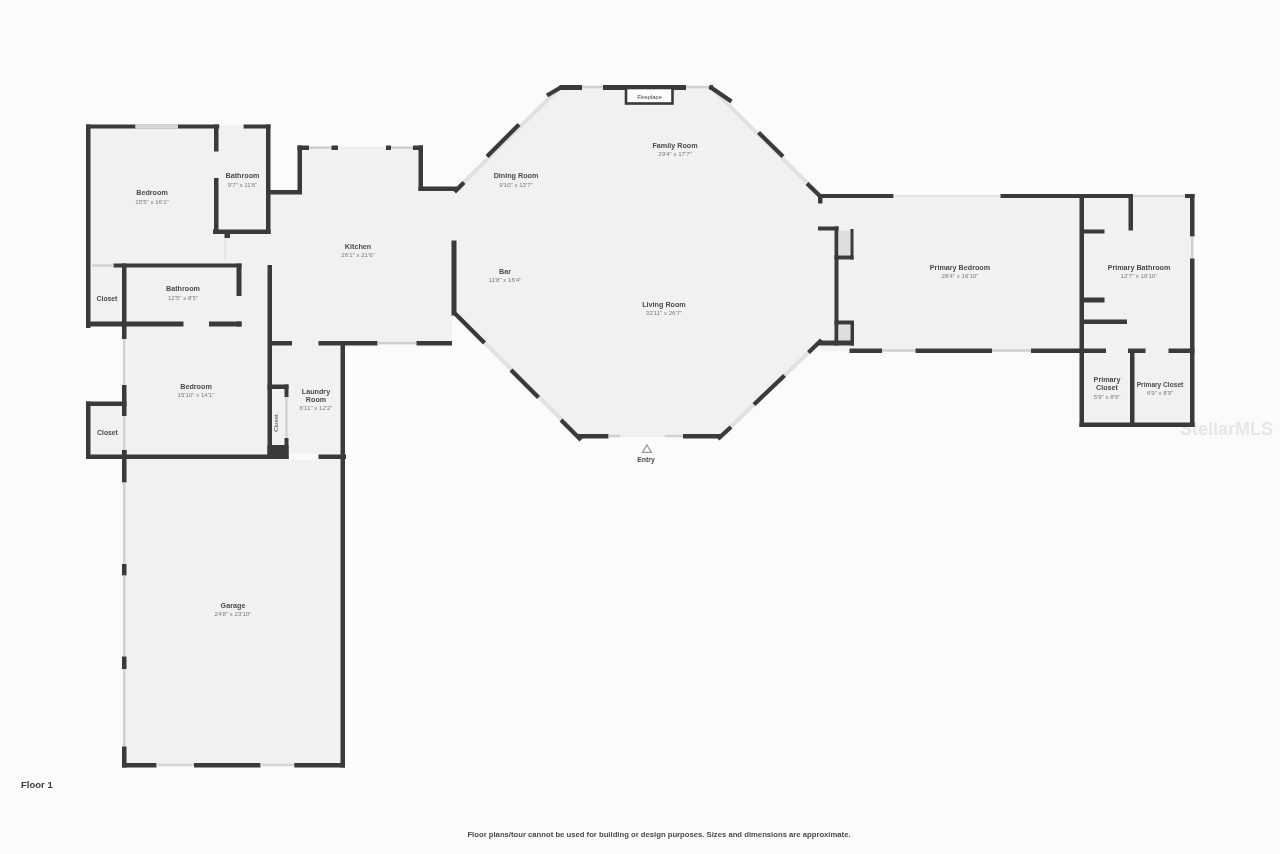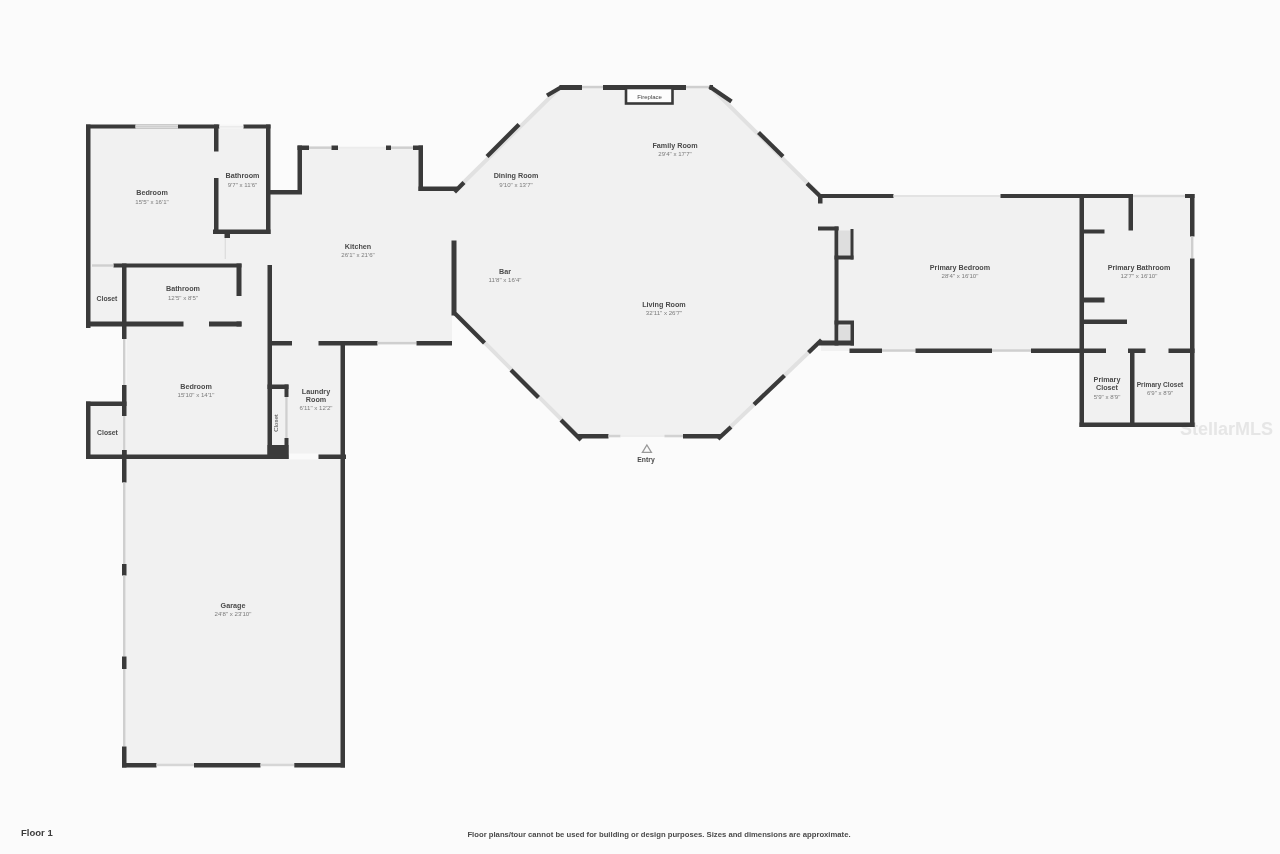--- a/index.html
+++ b/index.html
@@ -1,18 +1,18 @@
 <!DOCTYPE html>
 <html><head>
 <meta charset="utf-8">
 <title>Floor 1</title>
 <style>
 html,body{margin:0;padding:0;background:#fbfbfb;width:1280px;height:854px;overflow:hidden;}
 svg{display:block;font-family:"Liberation Sans", sans-serif;}
-.footer-left{position:absolute;left:21px;top:827px;font-family:"Liberation Sans", sans-serif;font-size:9.5px;font-weight:700;color:#3c3c3c;}
+.footer-left{position:absolute;left:21px;top:779px;font-family:"Liberation Sans", sans-serif;font-size:9.5px;font-weight:700;color:#3c3c3c;}
 .footer-center{position:absolute;left:0;top:830px;width:1280px;text-align:center;font-family:"Liberation Sans", sans-serif;font-size:7.7px;font-weight:700;color:#4a4a4a;padding-left:19px;}
 </style>
 </head>
 <body>
 
 <svg width="1280" height="854" viewBox="0 0 1280 854">
 <rect x="0" y="0" width="1280" height="854" fill="#fbfbfb"></rect>
 
 <rect x="88" y="126" width="182" height="200" fill="#f1f1f1"></rect>
 

